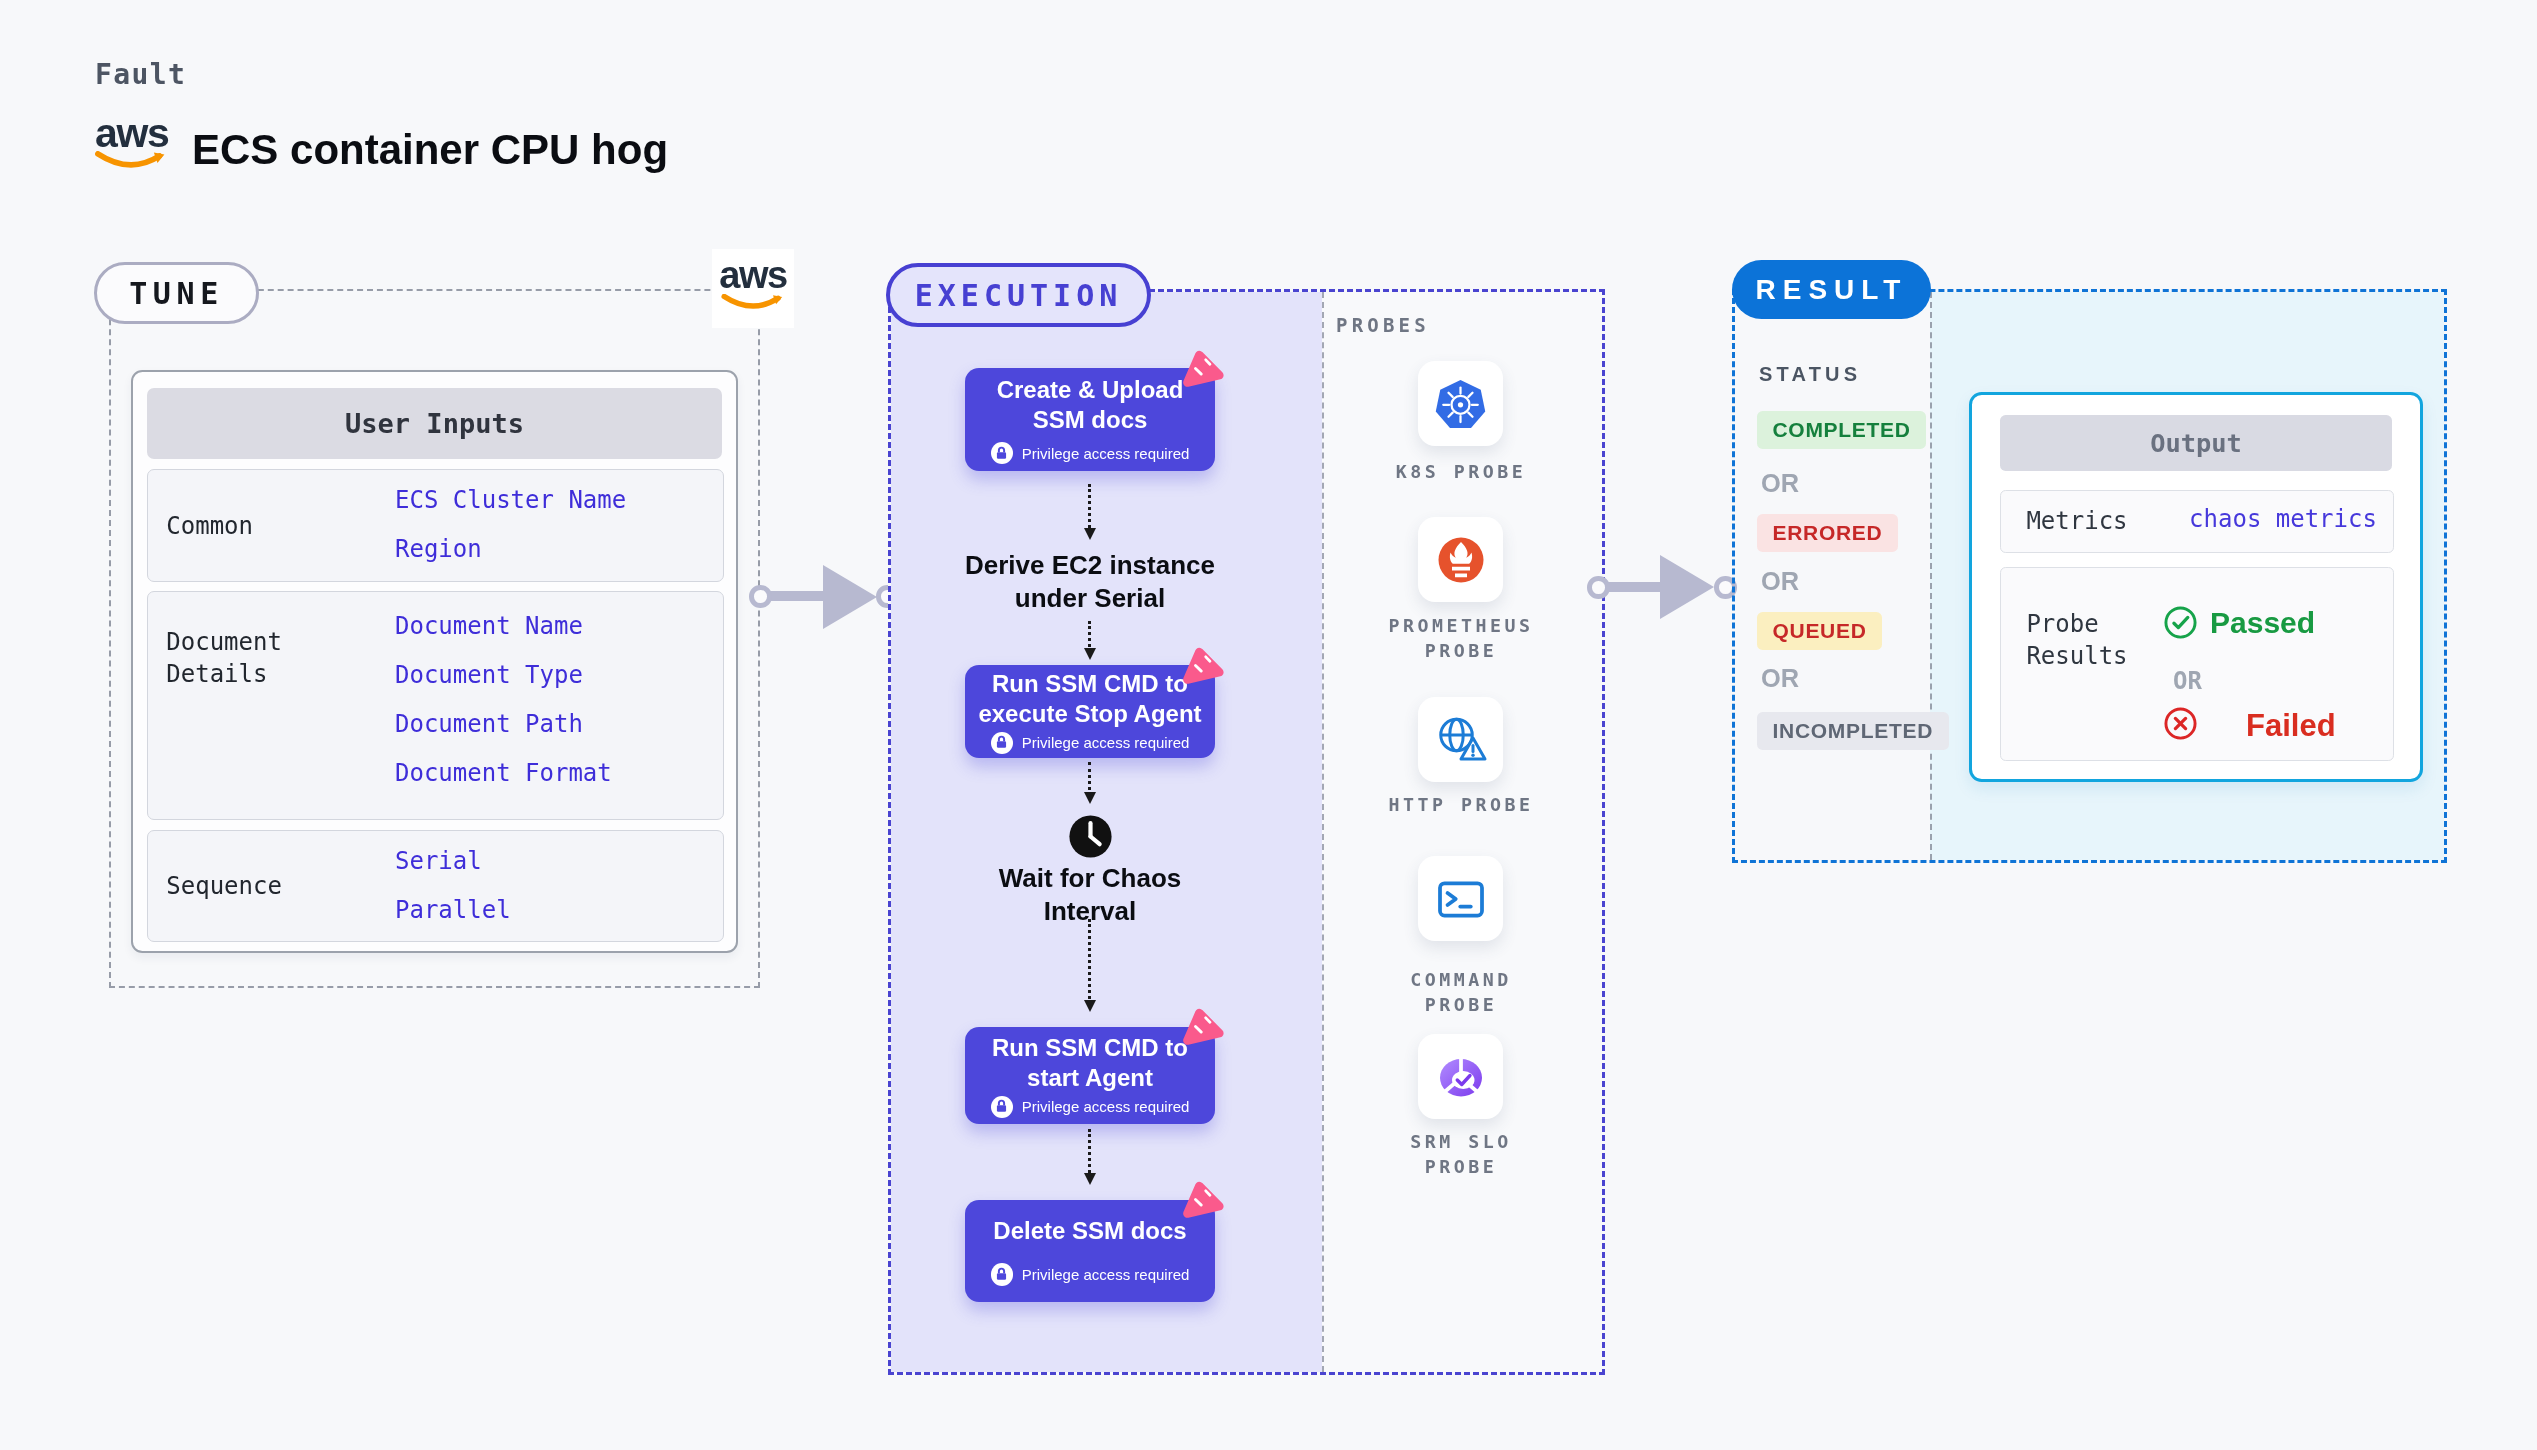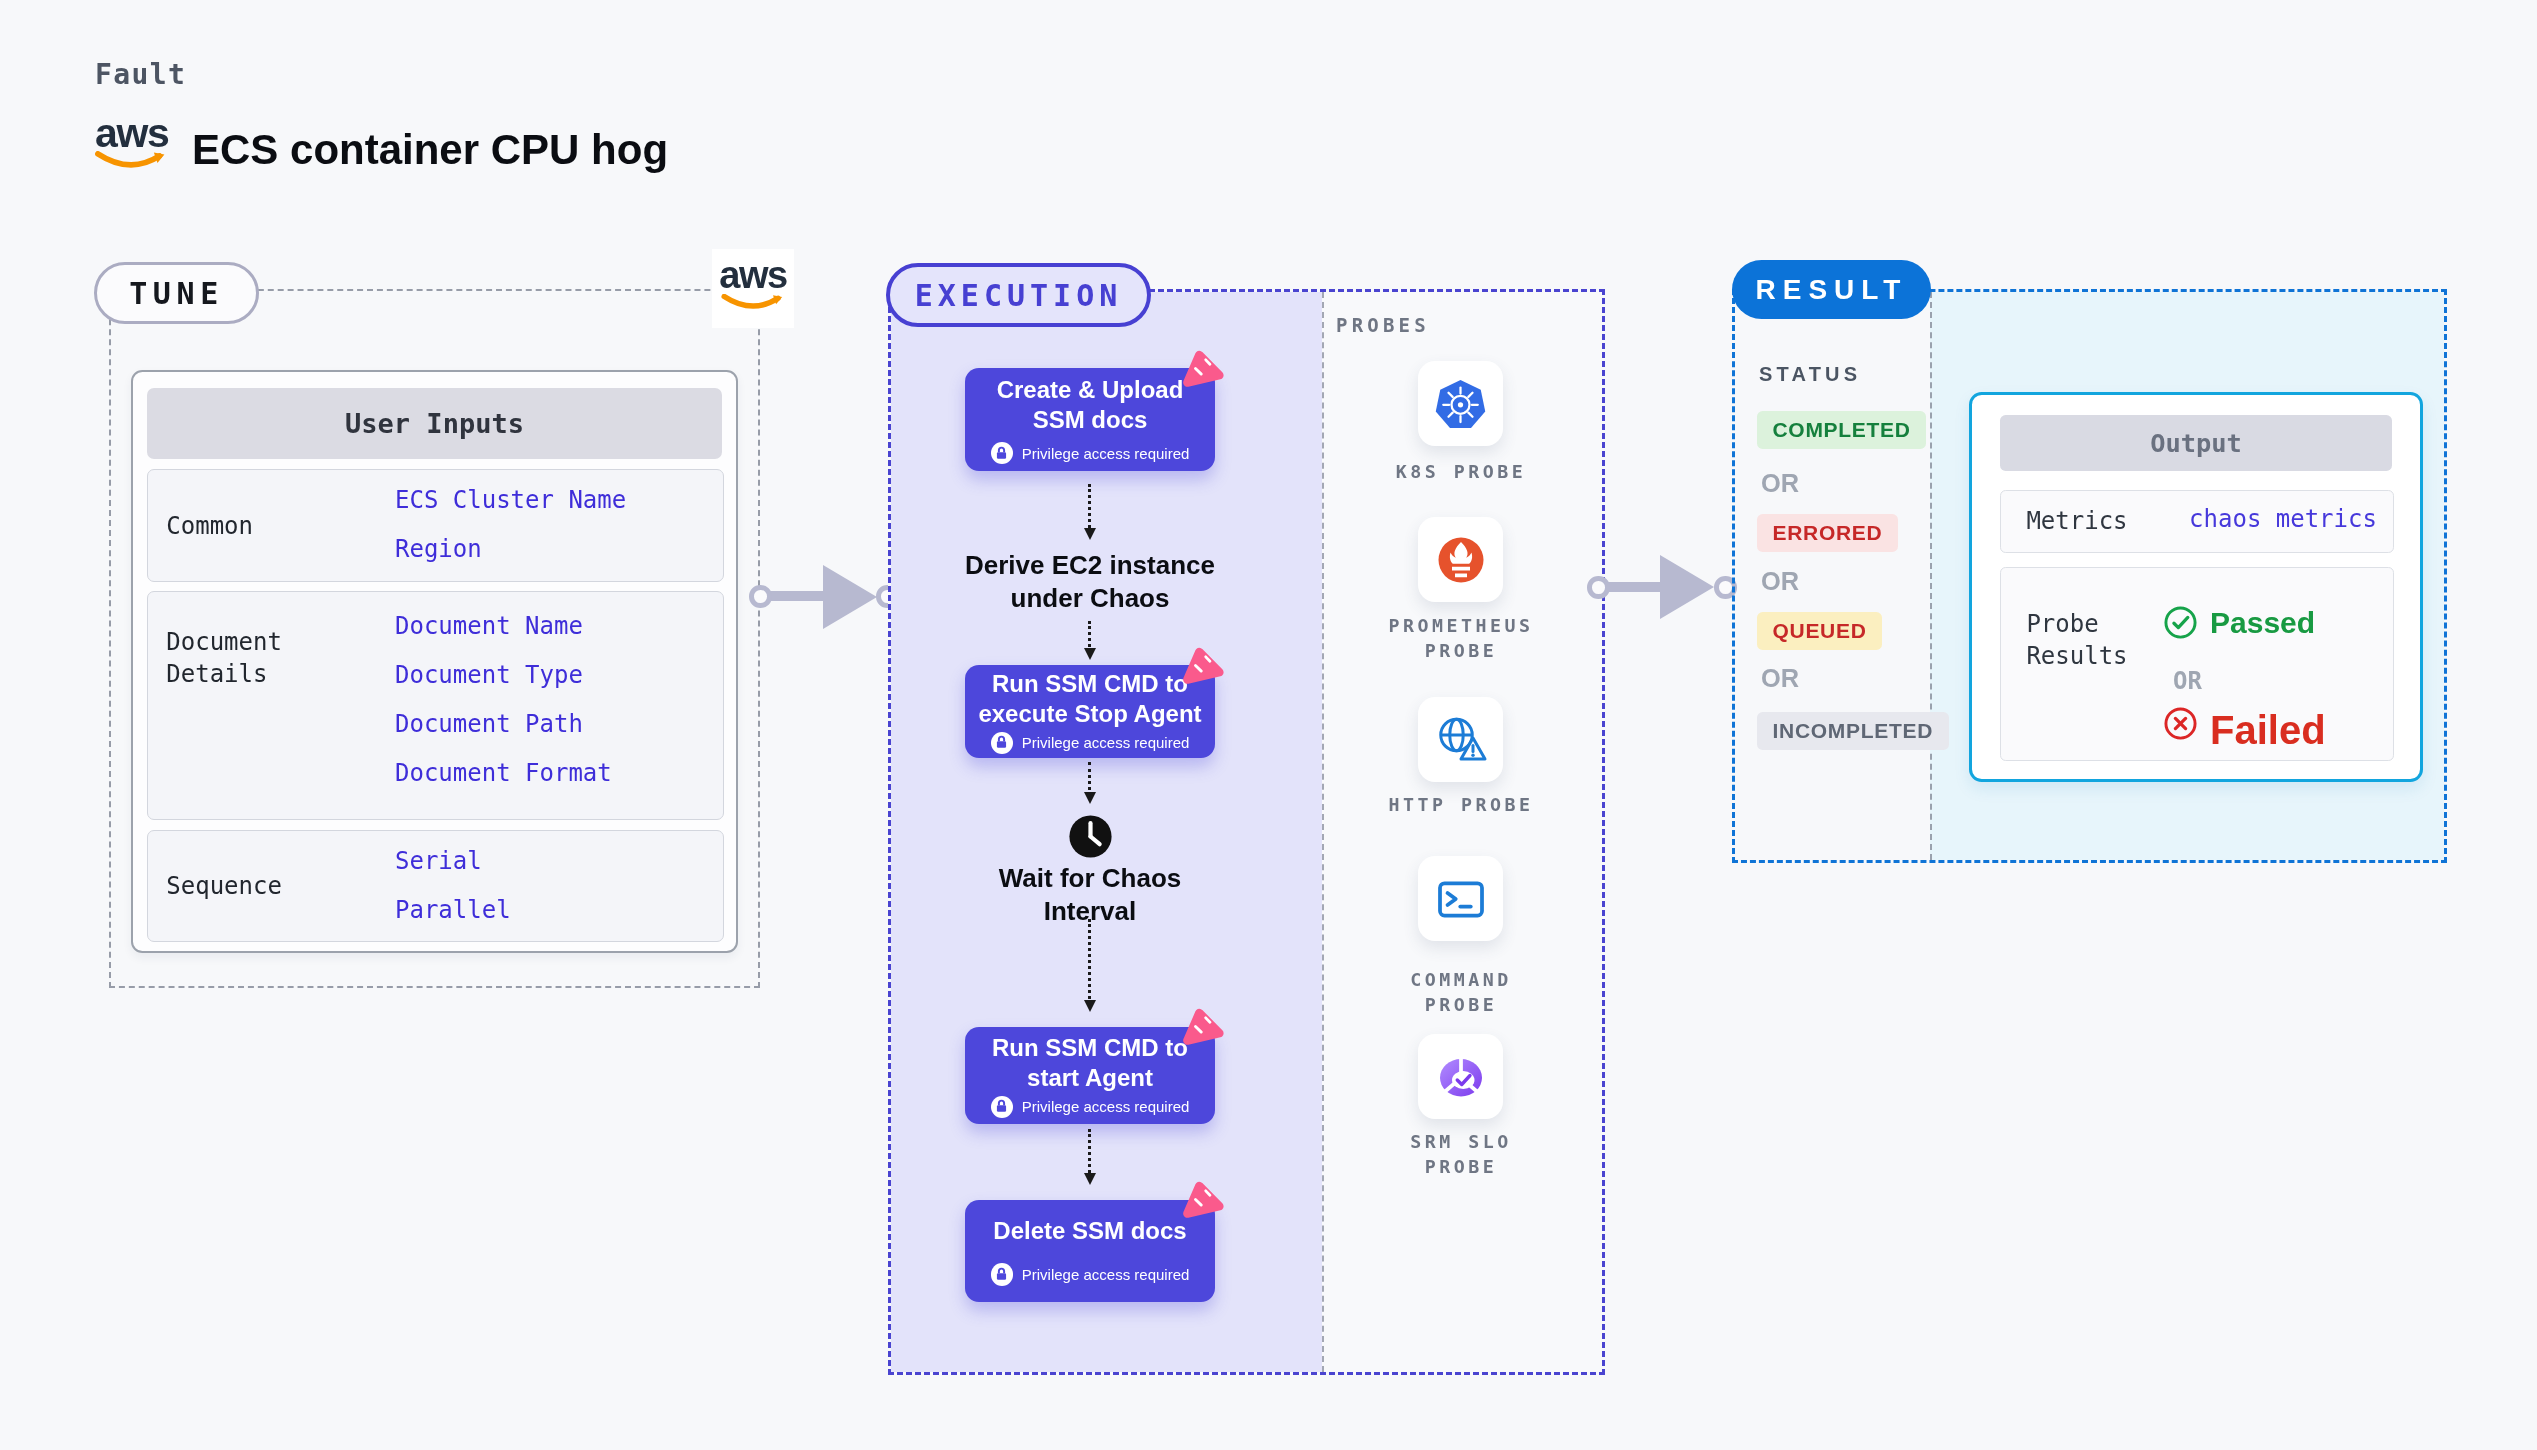--- a/index.html
+++ b/index.html
@@ -80,21 +80,21 @@
   .or-sep{font-size:25.4px;font-weight:600;color:#9FA6B2;}
 
   
   .outbox{background:#FFFFFF;border:3.5px solid #12A5DE;border-radius:12.7px;box-shadow:0 7px 15.5px rgba(18,120,190,.10);}
   .out-head{position:absolute;left:28px;top:20px;width:392px;height:56px;background:#D9DAE3;border-radius:5.6px;
             display:flex;align-items:center;justify-content:center;font-size:25.4px;font-weight:700;color:#6A7180;}
   .out-row{position:absolute;left:28px;width:392px;background:#FAFAFC;border:1.4px solid #DDE0E6;border-radius:5.6px;}
   .out-label{font-size:24px;color:#2F3640;line-height:32px;}
   .out-value{font-size:24px;color:#4638DB;}
   .passed-text{font-size:30px;font-weight:800;color:#189A42;}
-  .failed-text{font-size:40px;font-weight:800;color:#D92D20;}
+  .failed-text{font-size:31px;font-weight:800;color:#D92D20;margin-left:36px;}
 </style>
 </head>
 <body>
 
 <div class="stage">
 
   <div class="abs mono fault-label" style="left:95px;top:58px;">Fault</div>
   <div class="abs" style="left:95px;top:113px;width:78px;height:71px;">
     <div class="aws-word sans">aws</div>
     <svg width="73" height="21" viewBox="0 0 104 30" style="margin-top:-2.8px;">
@@ -176,21 +176,21 @@
   <svg class="pinkbadge" style="left:1180px;top:349px;" width="44" height="40" viewBox="0 0 62 56">
     <polygon points="30,8 54,40 8,44" fill="#FA5A8C" stroke="#FA5A8C" stroke-width="12" stroke-linejoin="round"></polygon>
     <line x1="22" y1="26" x2="29" y2="35" stroke="#fff" stroke-width="4" stroke-linecap="round"></line>
     <line x1="38" y1="16" x2="43" y2="23" stroke="#fff" stroke-width="4" stroke-linecap="round"></line>
   </svg>
 
   <div class="abs varrow" style="left:1088px;top:484px;height:49px;"></div>
 
   <div class="abs steptext" style="left:949px;top:549px;width:282px;">
     <div>Derive EC2 instance</div>
-    <div>under Chaos</div>
+    <div>under Serial</div>
   </div>
 
   <div class="abs varrow" style="left:1088px;top:621px;height:32px;"></div>
 
   <div class="abs stepbox" style="left:965px;top:665px;width:250px;height:93px;">
     <div class="line">Run SSM CMD to</div>
     <div class="line">execute Stop Agent</div>
     <div class="priv" style="margin-top:2.8px;">
       <span class="priv-circle">
         <svg width="17" height="17" viewBox="0 0 26 26">

